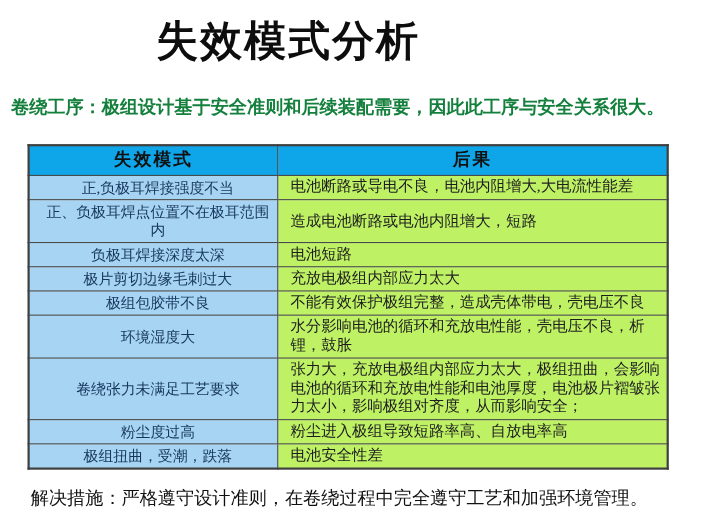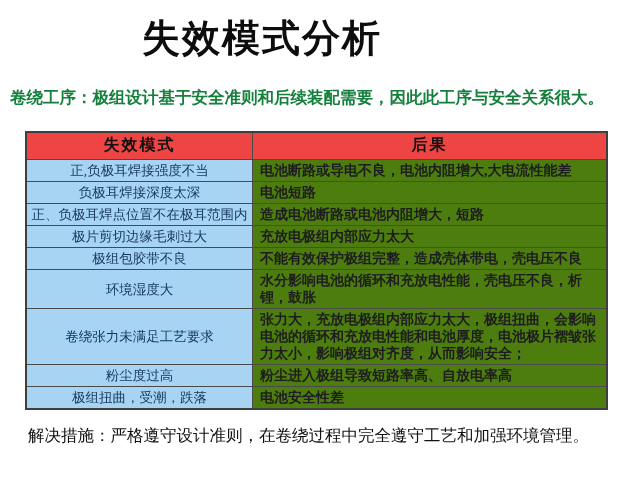--- a/index.html
+++ b/index.html
@@ -39,48 +39,48 @@
   }
   table.fmea {
     border-collapse: collapse;
     margin: 22px 0 0 25px;
     width: 578px;
     table-layout: fixed;
     border: 2px solid #3f3f3f;
   }
   table.fmea th, table.fmea td {
     border: 1px solid #4a4a4a;
+    padding-left: 11px;
   }
   th.col-mode { width: 225px; }
   th.col-cons { width: 353px; }
   table.fmea th {
-    background: #ef4444;
+    background: #0ea5e9;
     font-size: 16px;
     font-weight: bold;
     color: #111111;
     text-align: center;
     padding: 2px 0 3px 0;
     letter-spacing: 2px;
   }
   td.mode {
     background: #a6d4f2;
     color: #17365d;
     text-align: center;
     font-size: 13.5px;
     line-height: 17px;
     padding: 2px 3px;
   }
   td.cons {
-    background: #4d7c0f;
+    background: #bef264;
     color: #1d1d1f;
     text-align: left;
     font-size: 14px;
     line-height: 17px;
     padding: 2px 4px 2px 7px;
-    font-weight: bold;
   }
   .solution {
     margin: 15px 0 0 28px;
     font-size: 16.5px;
     font-weight: normal;
     color: #111111;
     white-space: nowrap;
   }
 </style>
 </head>
@@ -98,26 +98,26 @@
         <th class="col-mode">失效模式</th>
         <th class="col-cons">后果</th>
       </tr>
     </thead>
     <tbody>
       <tr>
         <td class="mode">正,负极耳焊接强度不当</td>
         <td class="cons">电池断路或导电不良，电池内阻增大,大电流性能差</td>
       </tr>
       <tr>
+        <td class="mode">正、负极耳焊点位置不在极耳范围内</td>
+        <td class="cons">造成电池断路或电池内阻增大，短路</td>
+      </tr>
+      <tr>
         <td class="mode">负极耳焊接深度太深</td>
         <td class="cons">电池短路</td>
-      </tr>
-      <tr>
-        <td class="mode">正、负极耳焊点位置不在极耳范围内</td>
-        <td class="cons">造成电池断路或电池内阻增大，短路</td>
       </tr>
       <tr>
         <td class="mode">极片剪切边缘毛刺过大</td>
         <td class="cons">充放电极组内部应力太大</td>
       </tr>
       <tr>
         <td class="mode">极组包胶带不良</td>
         <td class="cons">不能有效保护极组完整，造成壳体带电，壳电压不良</td>
       </tr>
       <tr>

